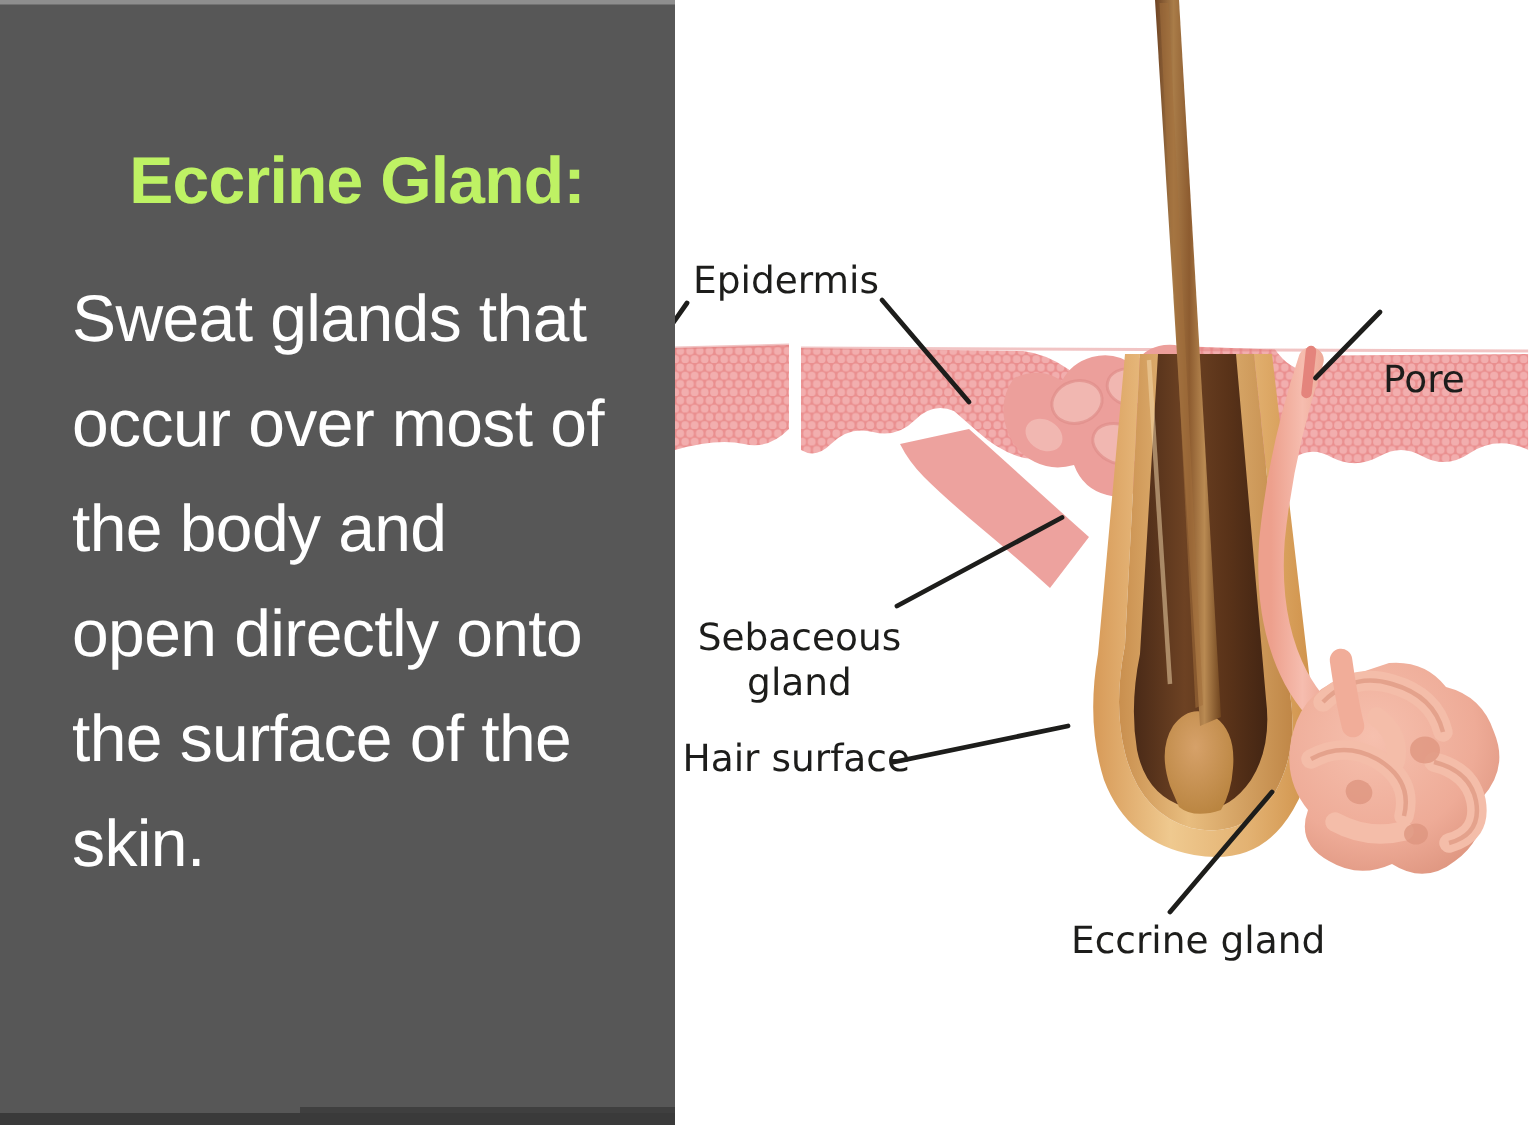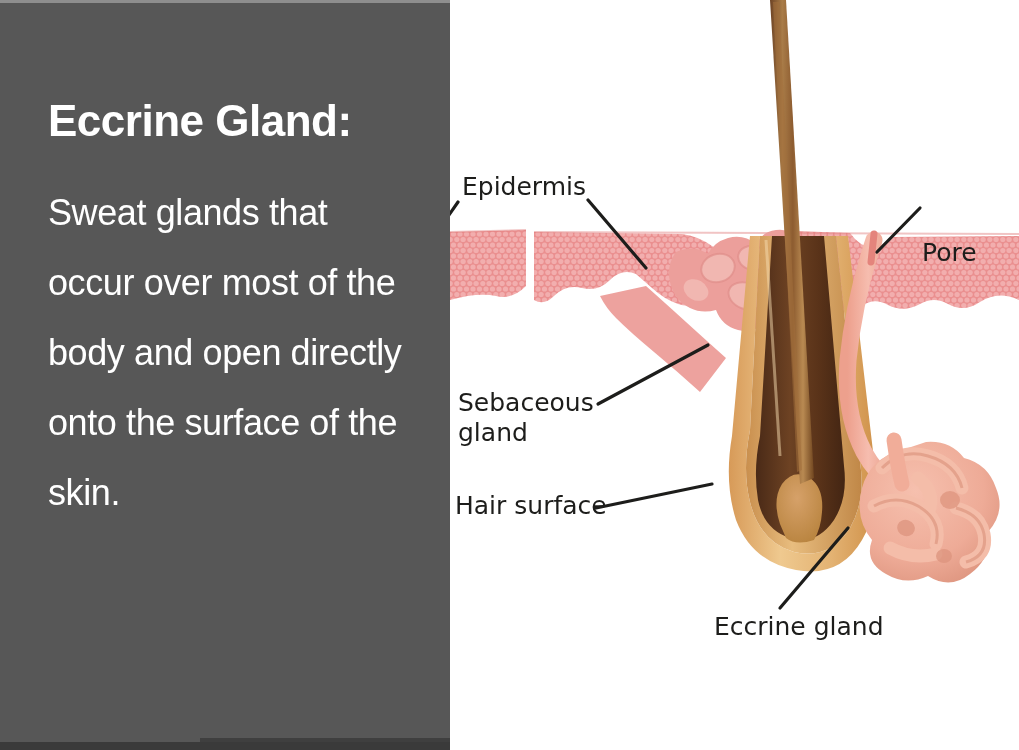--- a/index.html
+++ b/index.html
@@ -50,34 +50,35 @@
     width: 280px;
     height: 5px;
     background: #2b2b2b;
     opacity: .55;
   }
   #title {
     position: absolute;
     left: 48px;
     top: 93px;
     width: 380px;
-    color: #ffffff;
+    color: #bef264;
     font-size: 44px;
     font-weight: bold;
     line-height: 56px;
     letter-spacing: -0.5px;
     white-space: nowrap;
+    text-align: center;
   }
   #body-text {
     position: absolute;
     left: 48px;
     top: 178px;
     width: 356px;
     color: #ffffff;
-    font-size: 36px;
+    font-size: 44px;
     font-weight: 400;
     line-height: 70px;
     letter-spacing: -0.4px;
   }
 
   
   #diagram {
     position: absolute;
     left: 450px;
     top: 0;
@@ -90,21 +91,21 @@
   .lbl {
     position: absolute;
     color: #1d1d1b;
     font-size: 25px;
     line-height: 30px;
     white-space: pre;
     font-family: "DejaVu Sans", sans-serif;
   }
   #label-epidermis { left: 12px;  top: 172px; }
   #label-pore      { left: 472px; top: 190px; margin-top: 48px; }
-  #label-sebaceous { left: 8px;   top: 388px; width: 150px; }
+  #label-sebaceous { left: 8px;   top: 410px; text-align: center; width: 150px; }
   #label-hair      { left: 5px;   top: 491px; }
   #label-eccrine   { left: 264px; top: 612px; }
 </style>
 </head>
 <body>
 
 <div id="slide">
 
   <div id="text-panel">
     <div id="panel-top-hairline"></div>

